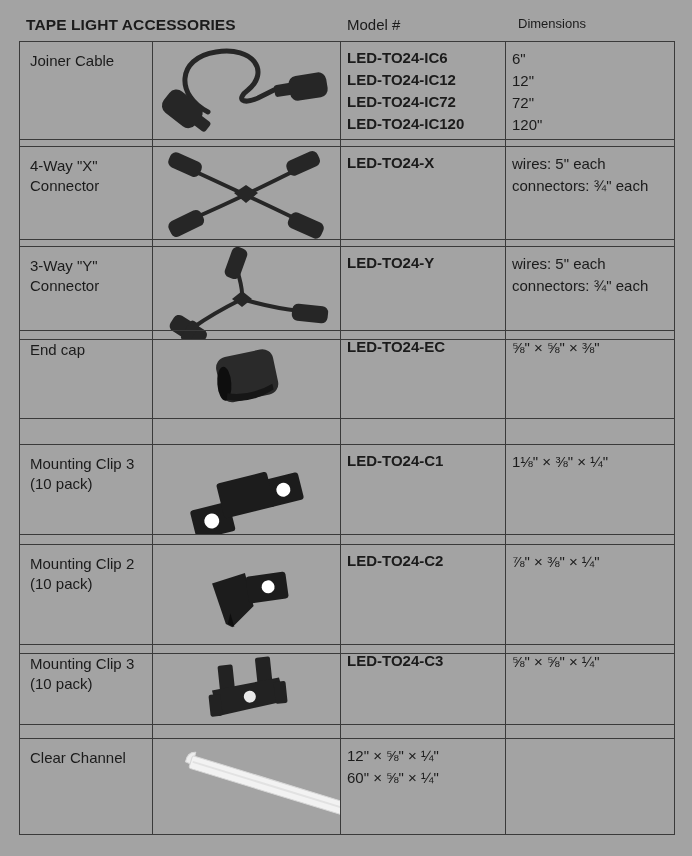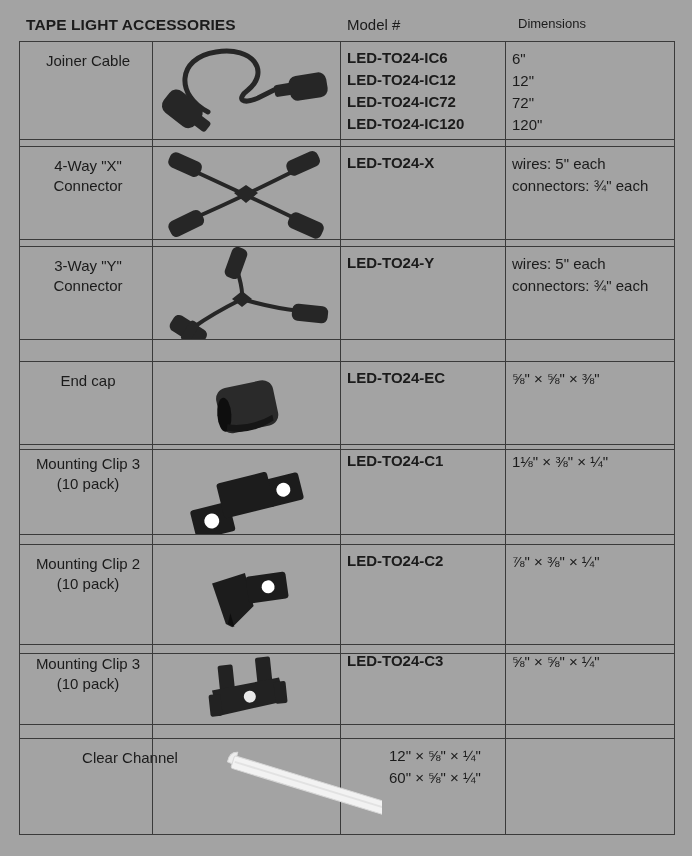--- a/index.html
+++ b/index.html
@@ -39,28 +39,28 @@
   .row {
     position: absolute; left: 0; width: 656px;
     border-top: 1px solid #3a3a3a;
     border-bottom: 1px solid #3a3a3a;
     display: grid;
     grid-template-columns: 133px 188px 165px 170px;
   }
   .row.r0 { top: 0;     height: 99px; }
   .row.r1 { top: 105px; height: 94px; }
   .row.r2 { top: 205px; height: 94px; }
-  .row.r3 { top: 320px; height: 89px; }
+  .row.r3 { top: 289px; height: 89px; }
   .row.r4 { top: 403px; height: 91px; }
   .row.r5 { top: 503px; height: 110px; }
   .row.r6 { top: 603px; height: 81px; }
-  .row.r7 { top: 697px; height: 97px; padding-left: 42px; }
+  .row.r7 { top: 697px; height: 97px; }
 
   .cell { overflow: hidden; }
-  .cell.name  { padding: 9px 6px 0 11px; font-size: 15px; line-height: 20px; text-align: center; }
+  .cell.name  { padding: 9px 6px 0 11px; font-size: 15px; line-height: 20px; }
   .cell.img   { display: flex; align-items: flex-start; justify-content: center; }
   .cell.model { padding: 5px 4px 0 7px; font-size: 15px; font-weight: bold; line-height: 22px; }
   .cell.dims  { padding: 6px 4px 0 7px; font-size: 15px; line-height: 22px; }
 
   .cell svg { display: block; }
 </style>
 </head>
 <body>
 
 <div class="page">

